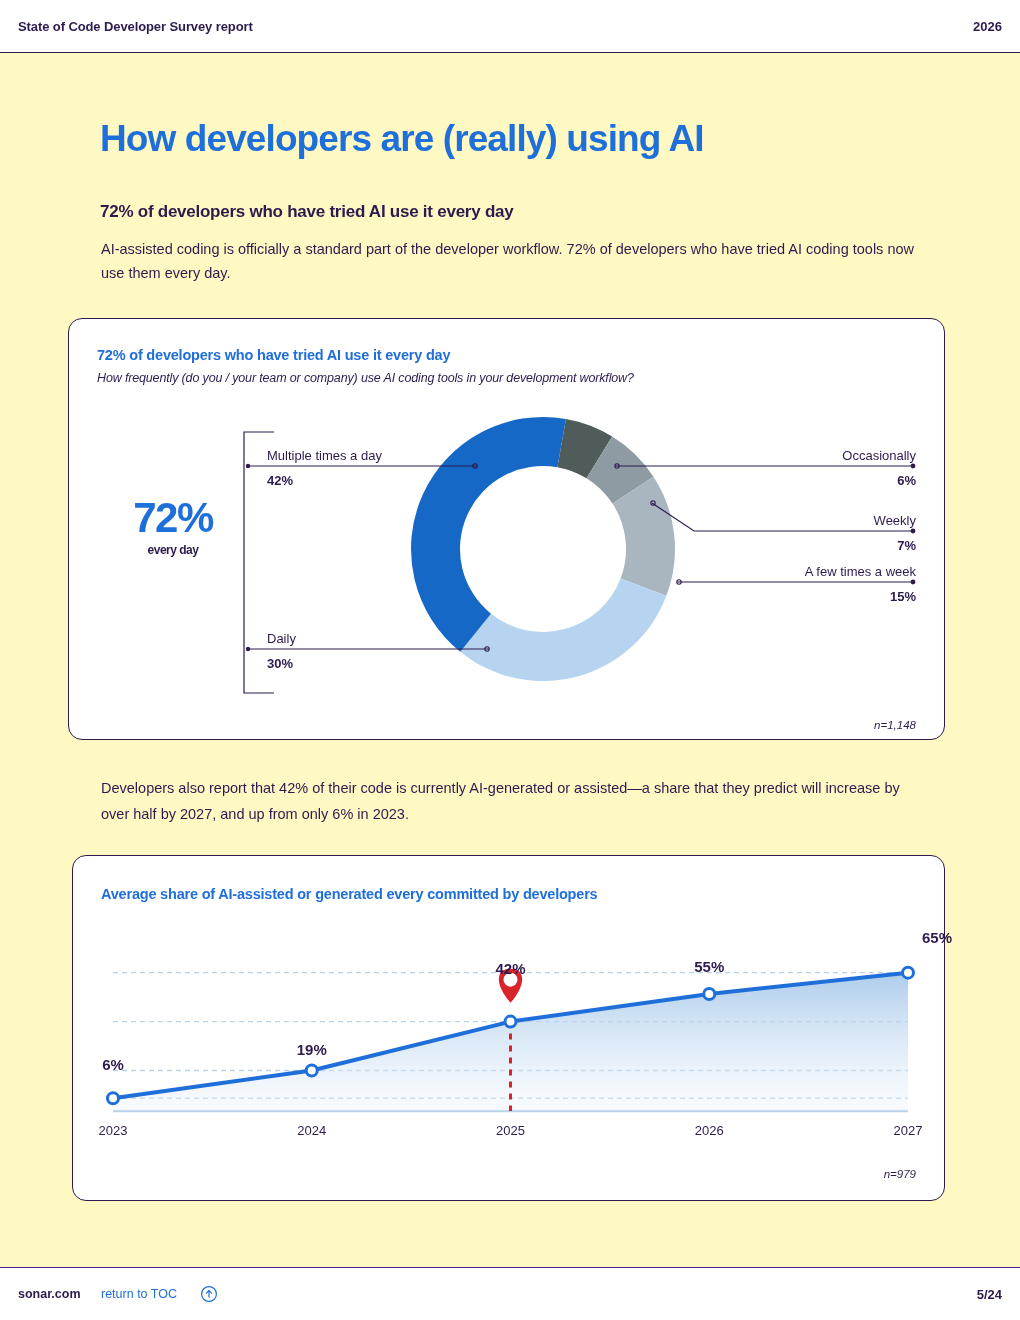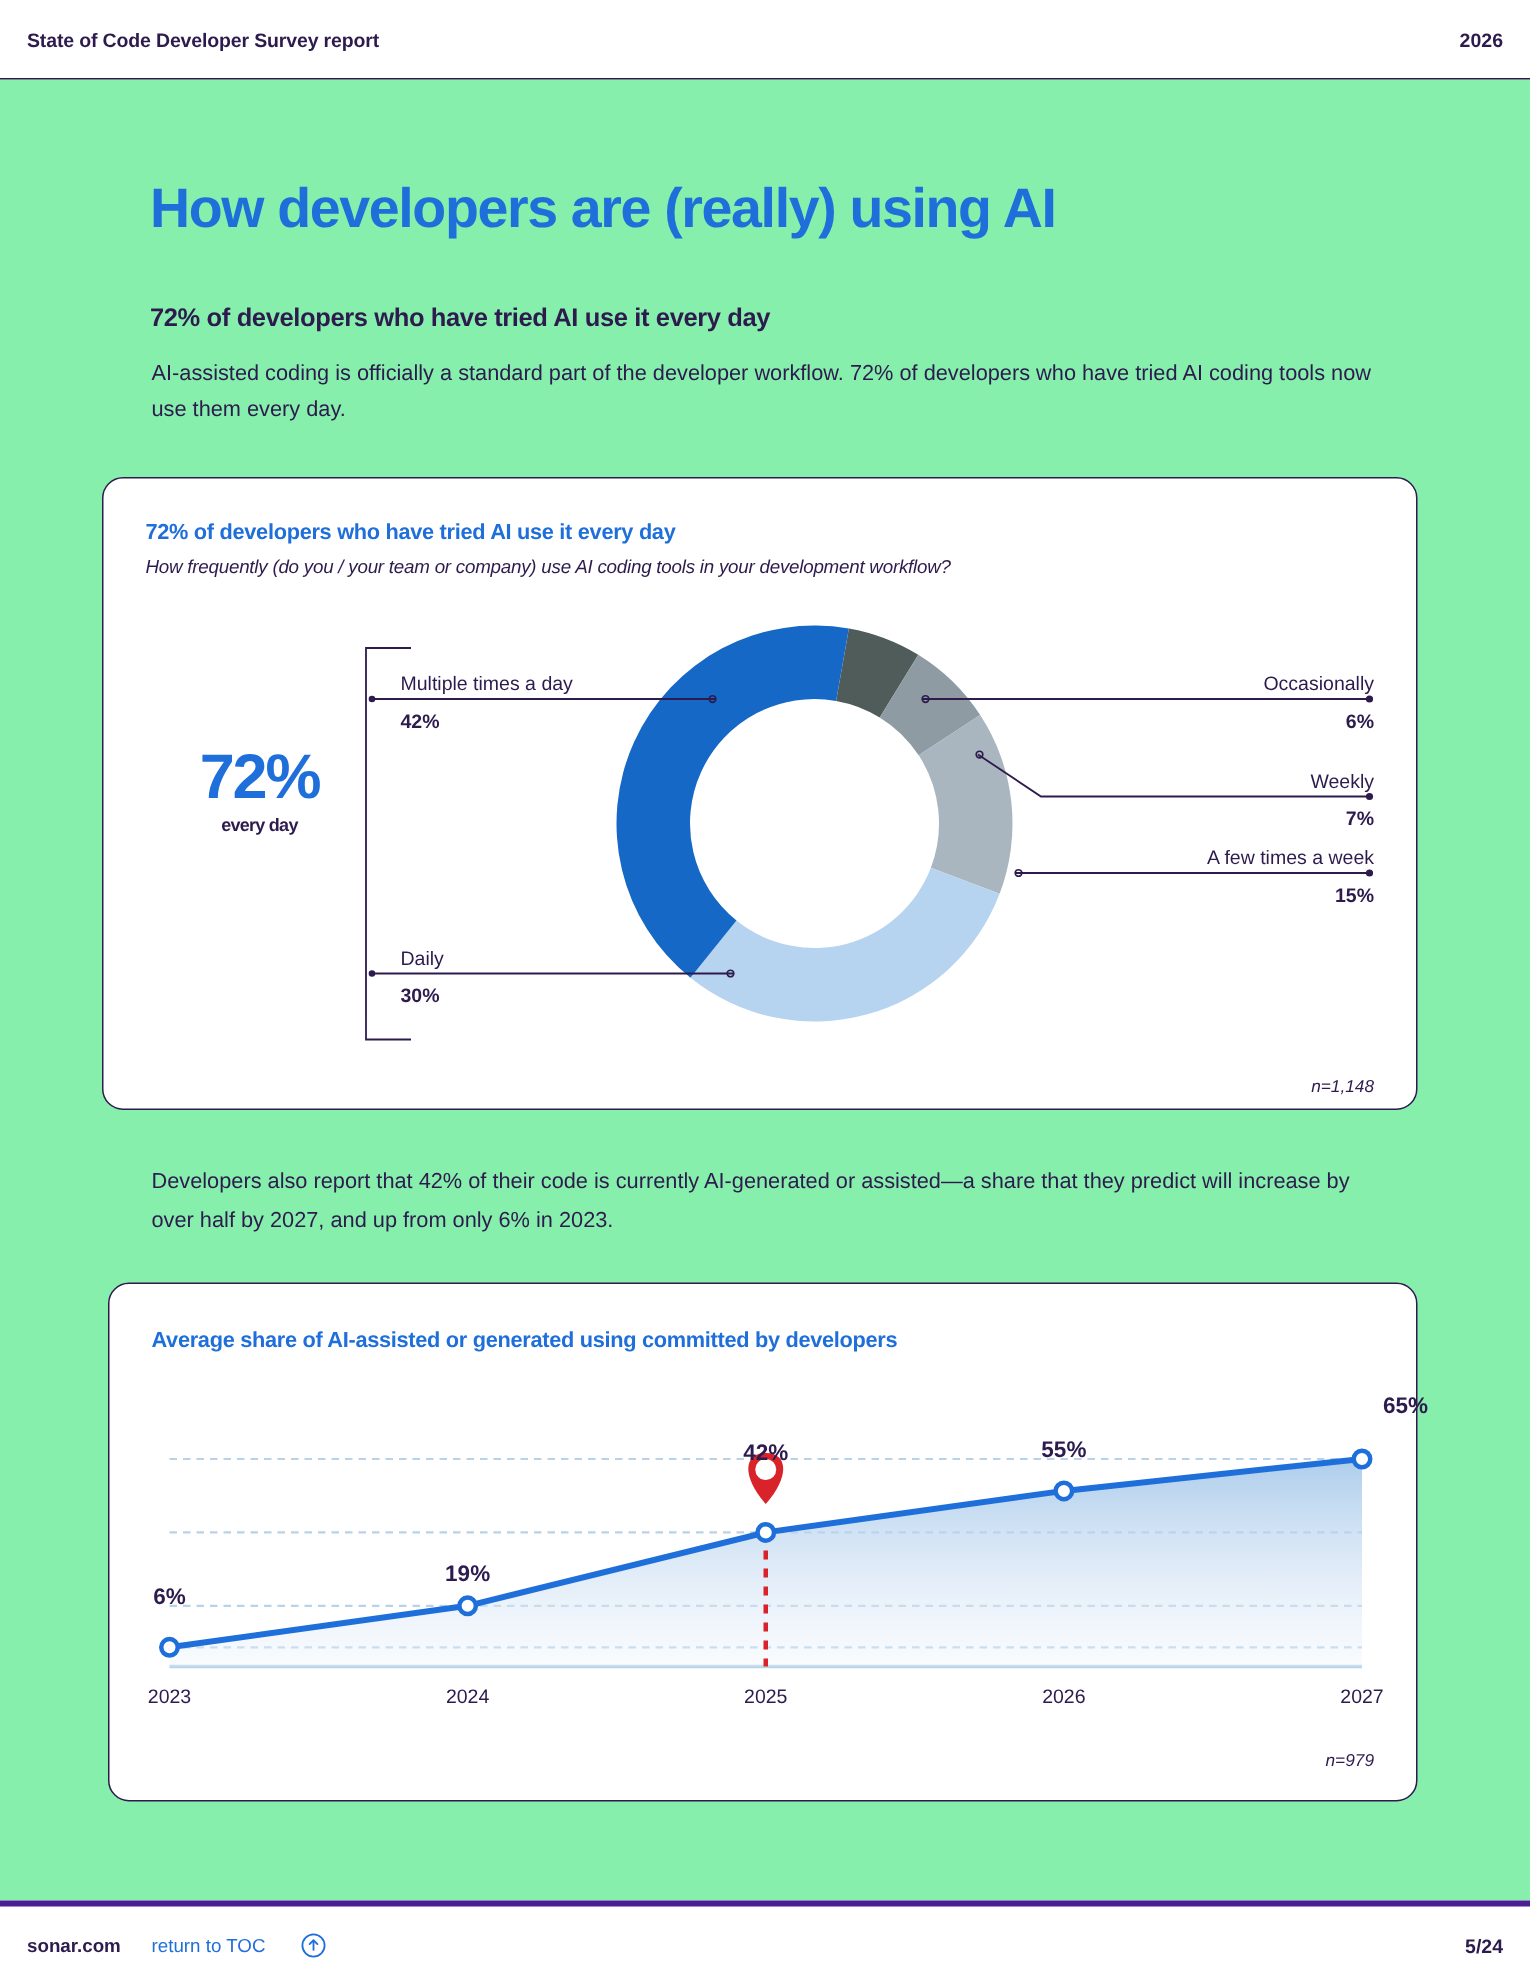--- a/index.html
+++ b/index.html
@@ -4,21 +4,21 @@
 <style>
   * { box-sizing: border-box; margin: 0; padding: 0; }
   html, body {
     width: 1020px; height: 1320px;
     font-family: "Liberation Sans", sans-serif;
     background: #ffffff;
   }
   .page {
     position: relative;
     width: 1020px; height: 1320px;
-    background: #86efac;
+    background: #fef9c3;
     overflow: hidden;
   }
 
   
   .topbar {
     position: absolute; left: 0; top: 0;
     width: 1020px; height: 53px;
     background: #ffffff;
     border-bottom: 1px solid #2a1a4a;
   }
@@ -123,21 +123,21 @@
     position: absolute; font-size: 15px; font-weight: bold; color: #2d1b4e;
     transform: translateX(-50%); white-space: nowrap;
   }
   .pt-val.anchored { transform: none; }
 
   
   .footbar {
     position: absolute; left: 0; bottom: 0;
     width: 1020px; height: 53px;
     background: #ffffff;
-    border-top: 4px solid #4c1d95;
+    border-top: 1px solid #4c1d95;
   }
   .foot-site {
     position: absolute; left: 18px; top: 19px;
     font-size: 12.5px; font-weight: bold; color: #2d1b4e;
   }
   .foot-toc {
     position: absolute; left: 101px; top: 19px;
     font-size: 12.5px; font-weight: normal; color: #1f6fdb;
   }
   .foot-toc-icon {
@@ -219,21 +219,21 @@
 
     <div class="lbl-txt lbl-right" style="right:28px; top:245px;">A few times a week</div>
     <div class="lbl-val lbl-right" style="right:28px; top:270px;">15%</div>
 
     <div class="card-n" id="donut-n">n=1,148</div>
   </div>
 
   <div class="mid">Developers also report that 42% of their code is currently AI-generated or assisted—a share that they predict will increase by over half by 2027, and up from only 6% in 2023.</div>
 
   <div class="card" id="card-line">
-    <div class="card-title" id="line-title">Average share of AI-assisted or generated using committed by developers</div>
+    <div class="card-title" id="line-title">Average share of AI-assisted or generated every committed by developers</div>
 
     <svg class="line-svg" id="line-svg" width="873" height="346" viewBox="0 0 873 346">
         <defs>
           <linearGradient id="areaGrad" x1="0" y1="0" x2="0" y2="1">
             <stop offset="0%" stop-color="#9fc4e8" stop-opacity="0.85"></stop>
             <stop offset="100%" stop-color="#eef4fb" stop-opacity="0.35"></stop>
           </linearGradient>
         </defs>
         <line x1="40" x2="835" y1="116.64285714285714" y2="116.64285714285714" stroke="#b8d2ea" stroke-width="1.4" stroke-dasharray="5 4"></line>
         <line x1="40" x2="835" y1="165.6" y2="165.6" stroke="#b8d2ea" stroke-width="1.4" stroke-dasharray="5 4"></line>

